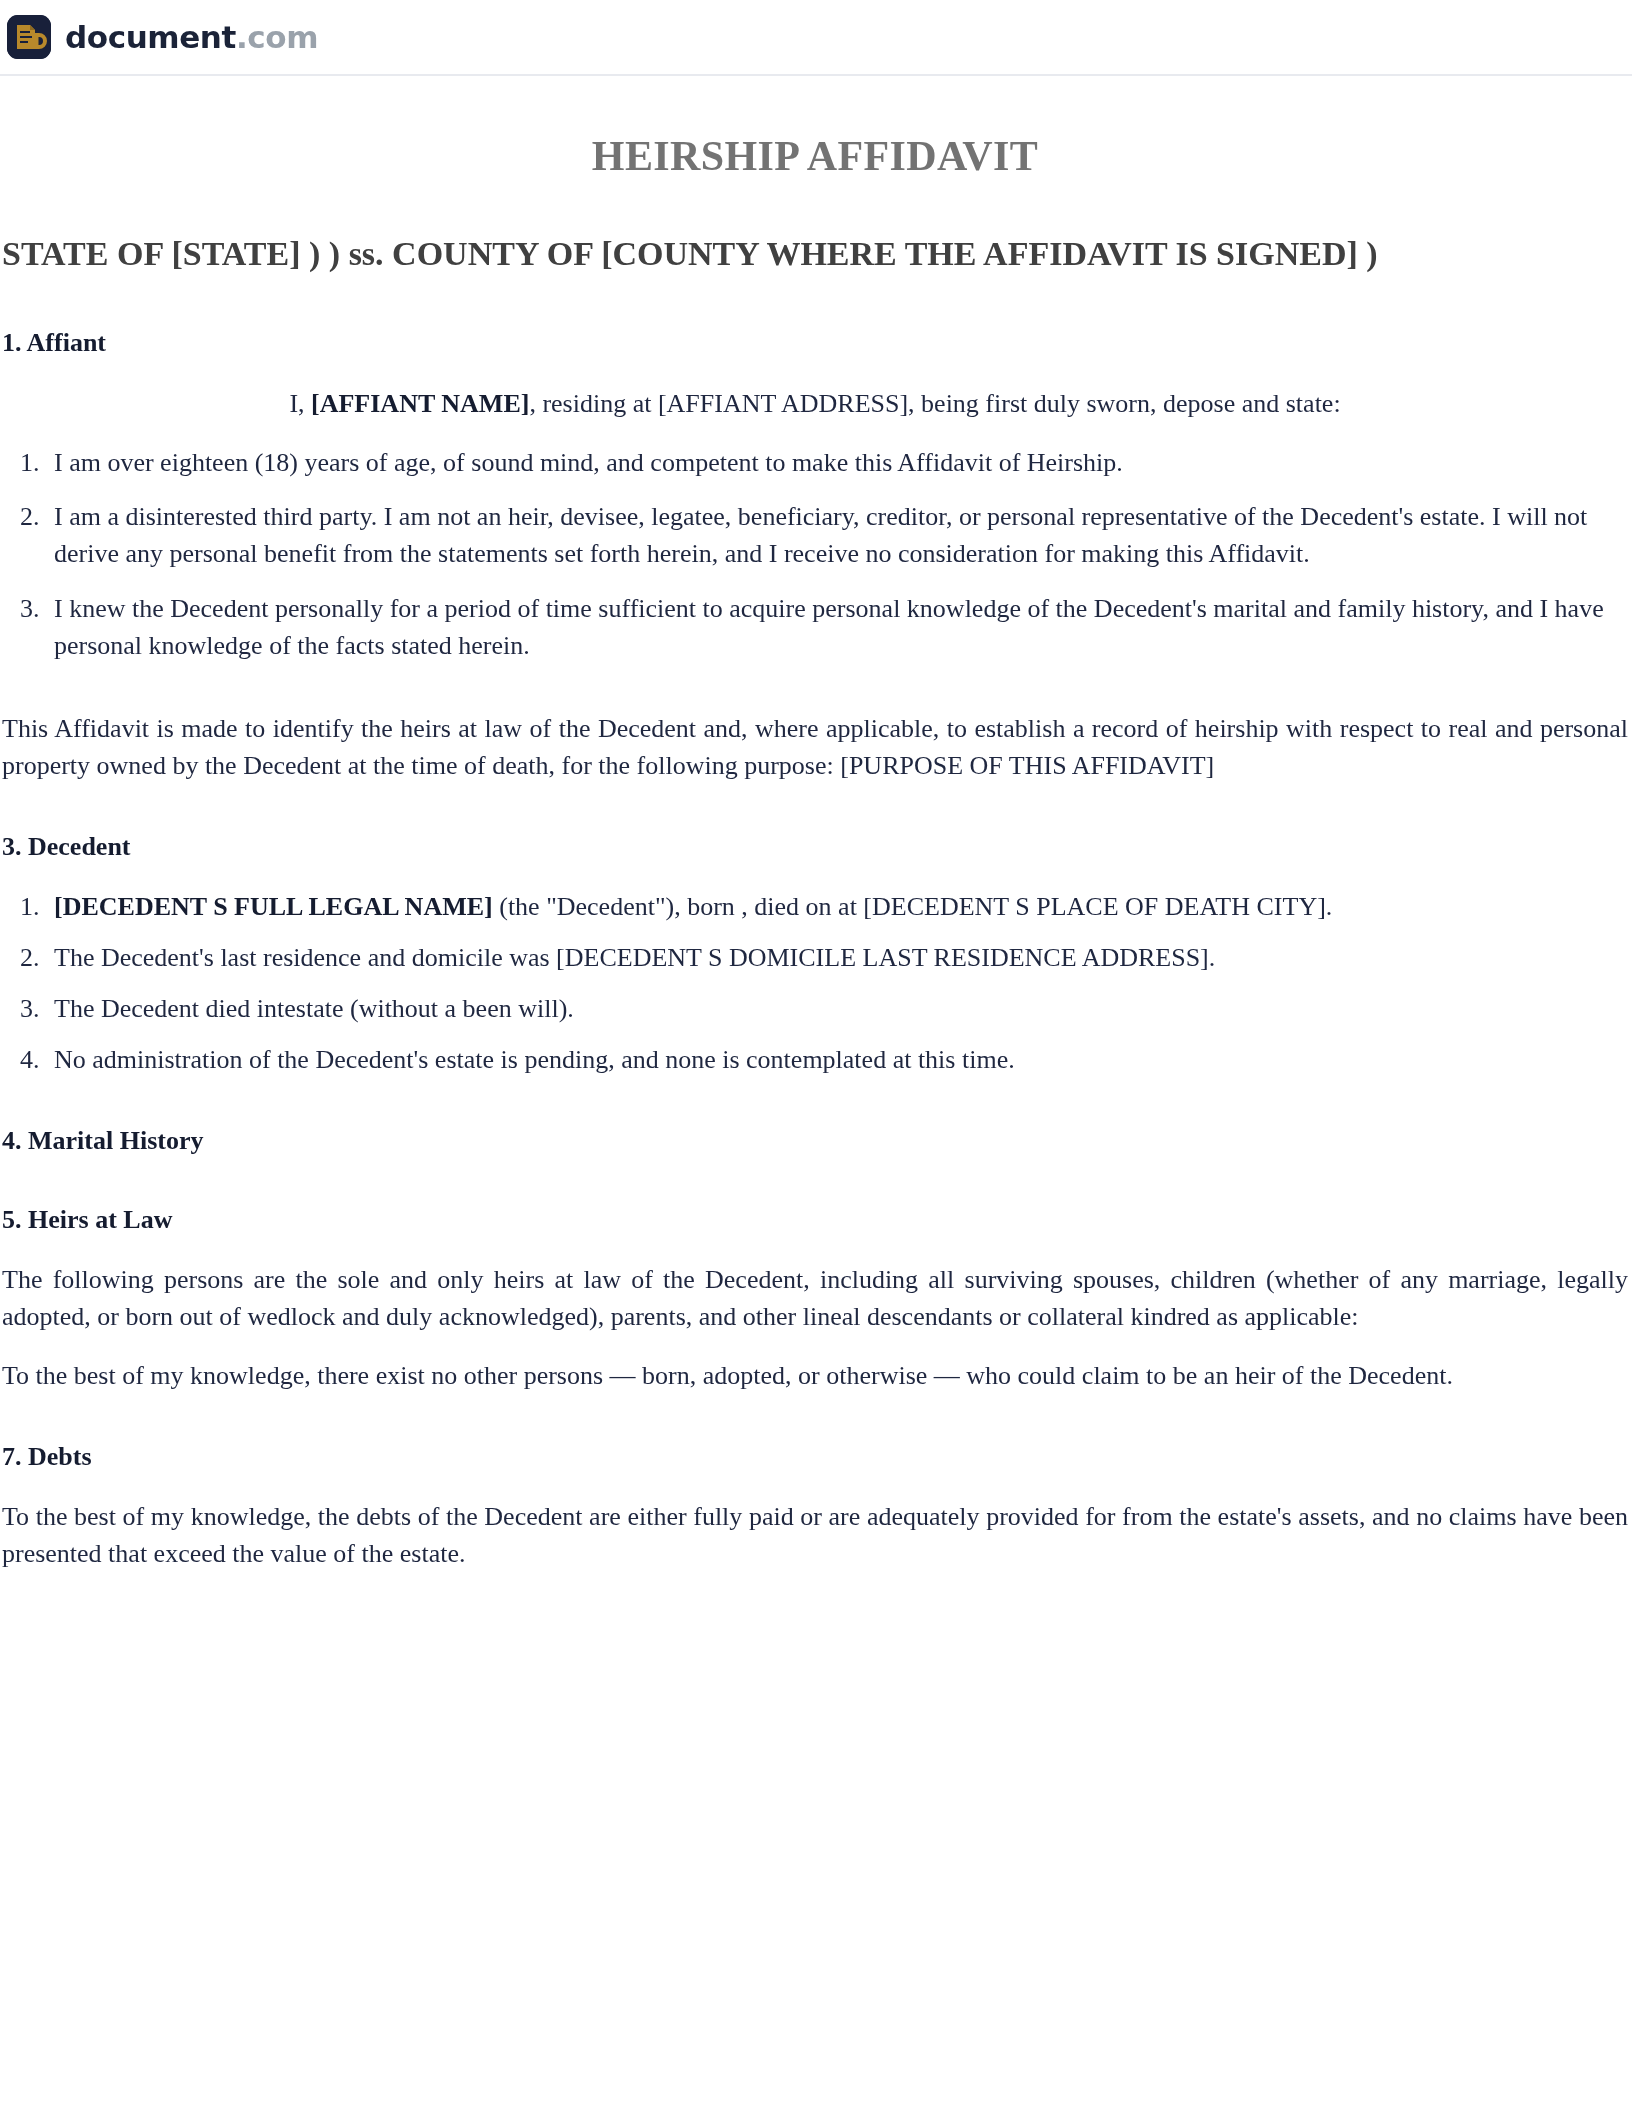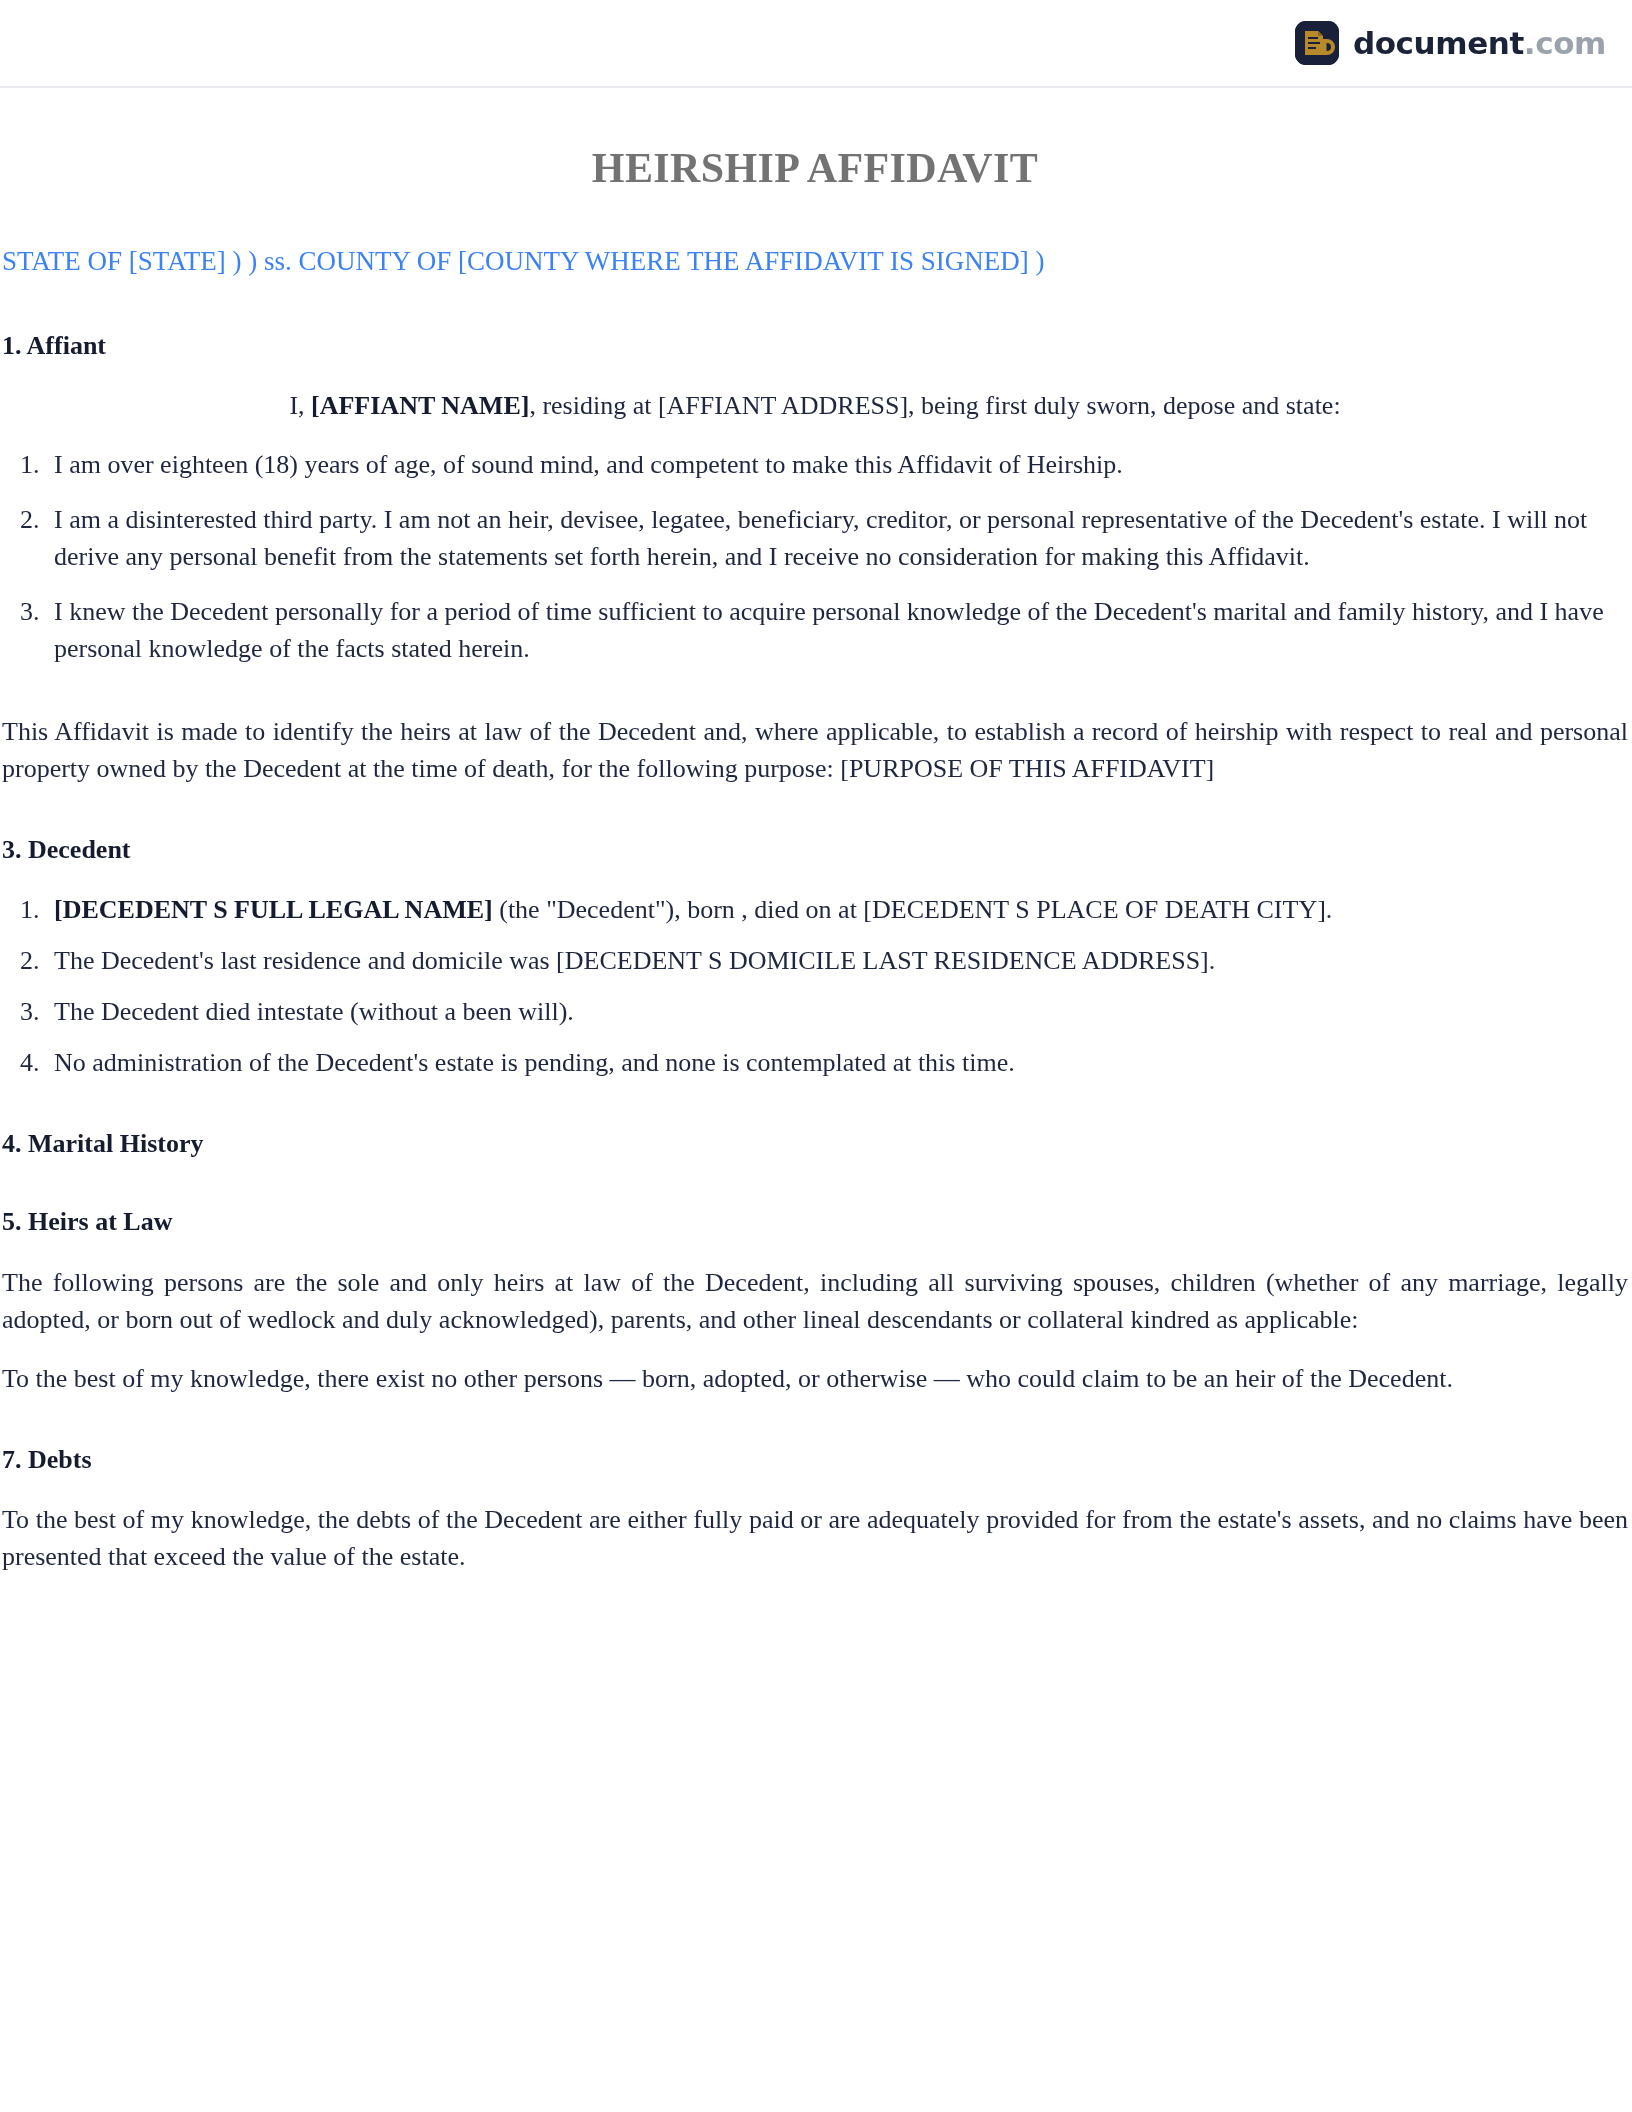--- a/index.html
+++ b/index.html
@@ -11,26 +11,26 @@
   body {
     width: 1632px;
     min-height: 2112px;
     font-family: "Liberation Serif", "DejaVu Serif", serif;
     color: #1b2135;
     -webkit-font-smoothing: antialiased;
   }
 
   
   .header {
-    height: 88px;
+    height: 76px;
     border-bottom: 2px solid #e8eaef;
     display: flex;
     align-items: center;
-    justify-content: flex-end;
-    padding: 0 26px 0 16px;
+    justify-content: flex-start;
+    padding: 0 26px 0 7px;
   }
   .brand {
     display: flex;
     align-items: center;
     gap: 14px;
   }
   .brand-mark {
     width: 44px;
     height: 44px;
     border-radius: 11px;
@@ -63,24 +63,25 @@
     text-align: center;
     font-size: 42px;
     font-weight: 700;
     letter-spacing: 0.4px;
     margin: 22px 0 52px 0;
     color: #737373;
     line-height: 1.15;
   }
 
   p.venue {
-    font-size: 27px;
+    font-size: 34px;
     line-height: 1.32;
     margin: 0 0 50px 0;
-    color: #3b82f6;
+    color: #404040;
+    font-weight: bold;
   }
 
   h2.section {
     font-size: 26px;
     font-weight: 700;
     margin: 0 0 26px 0;
     color: #151c30;
     line-height: 1.25;
   }
   .sec-block { margin-bottom: 46px; }

